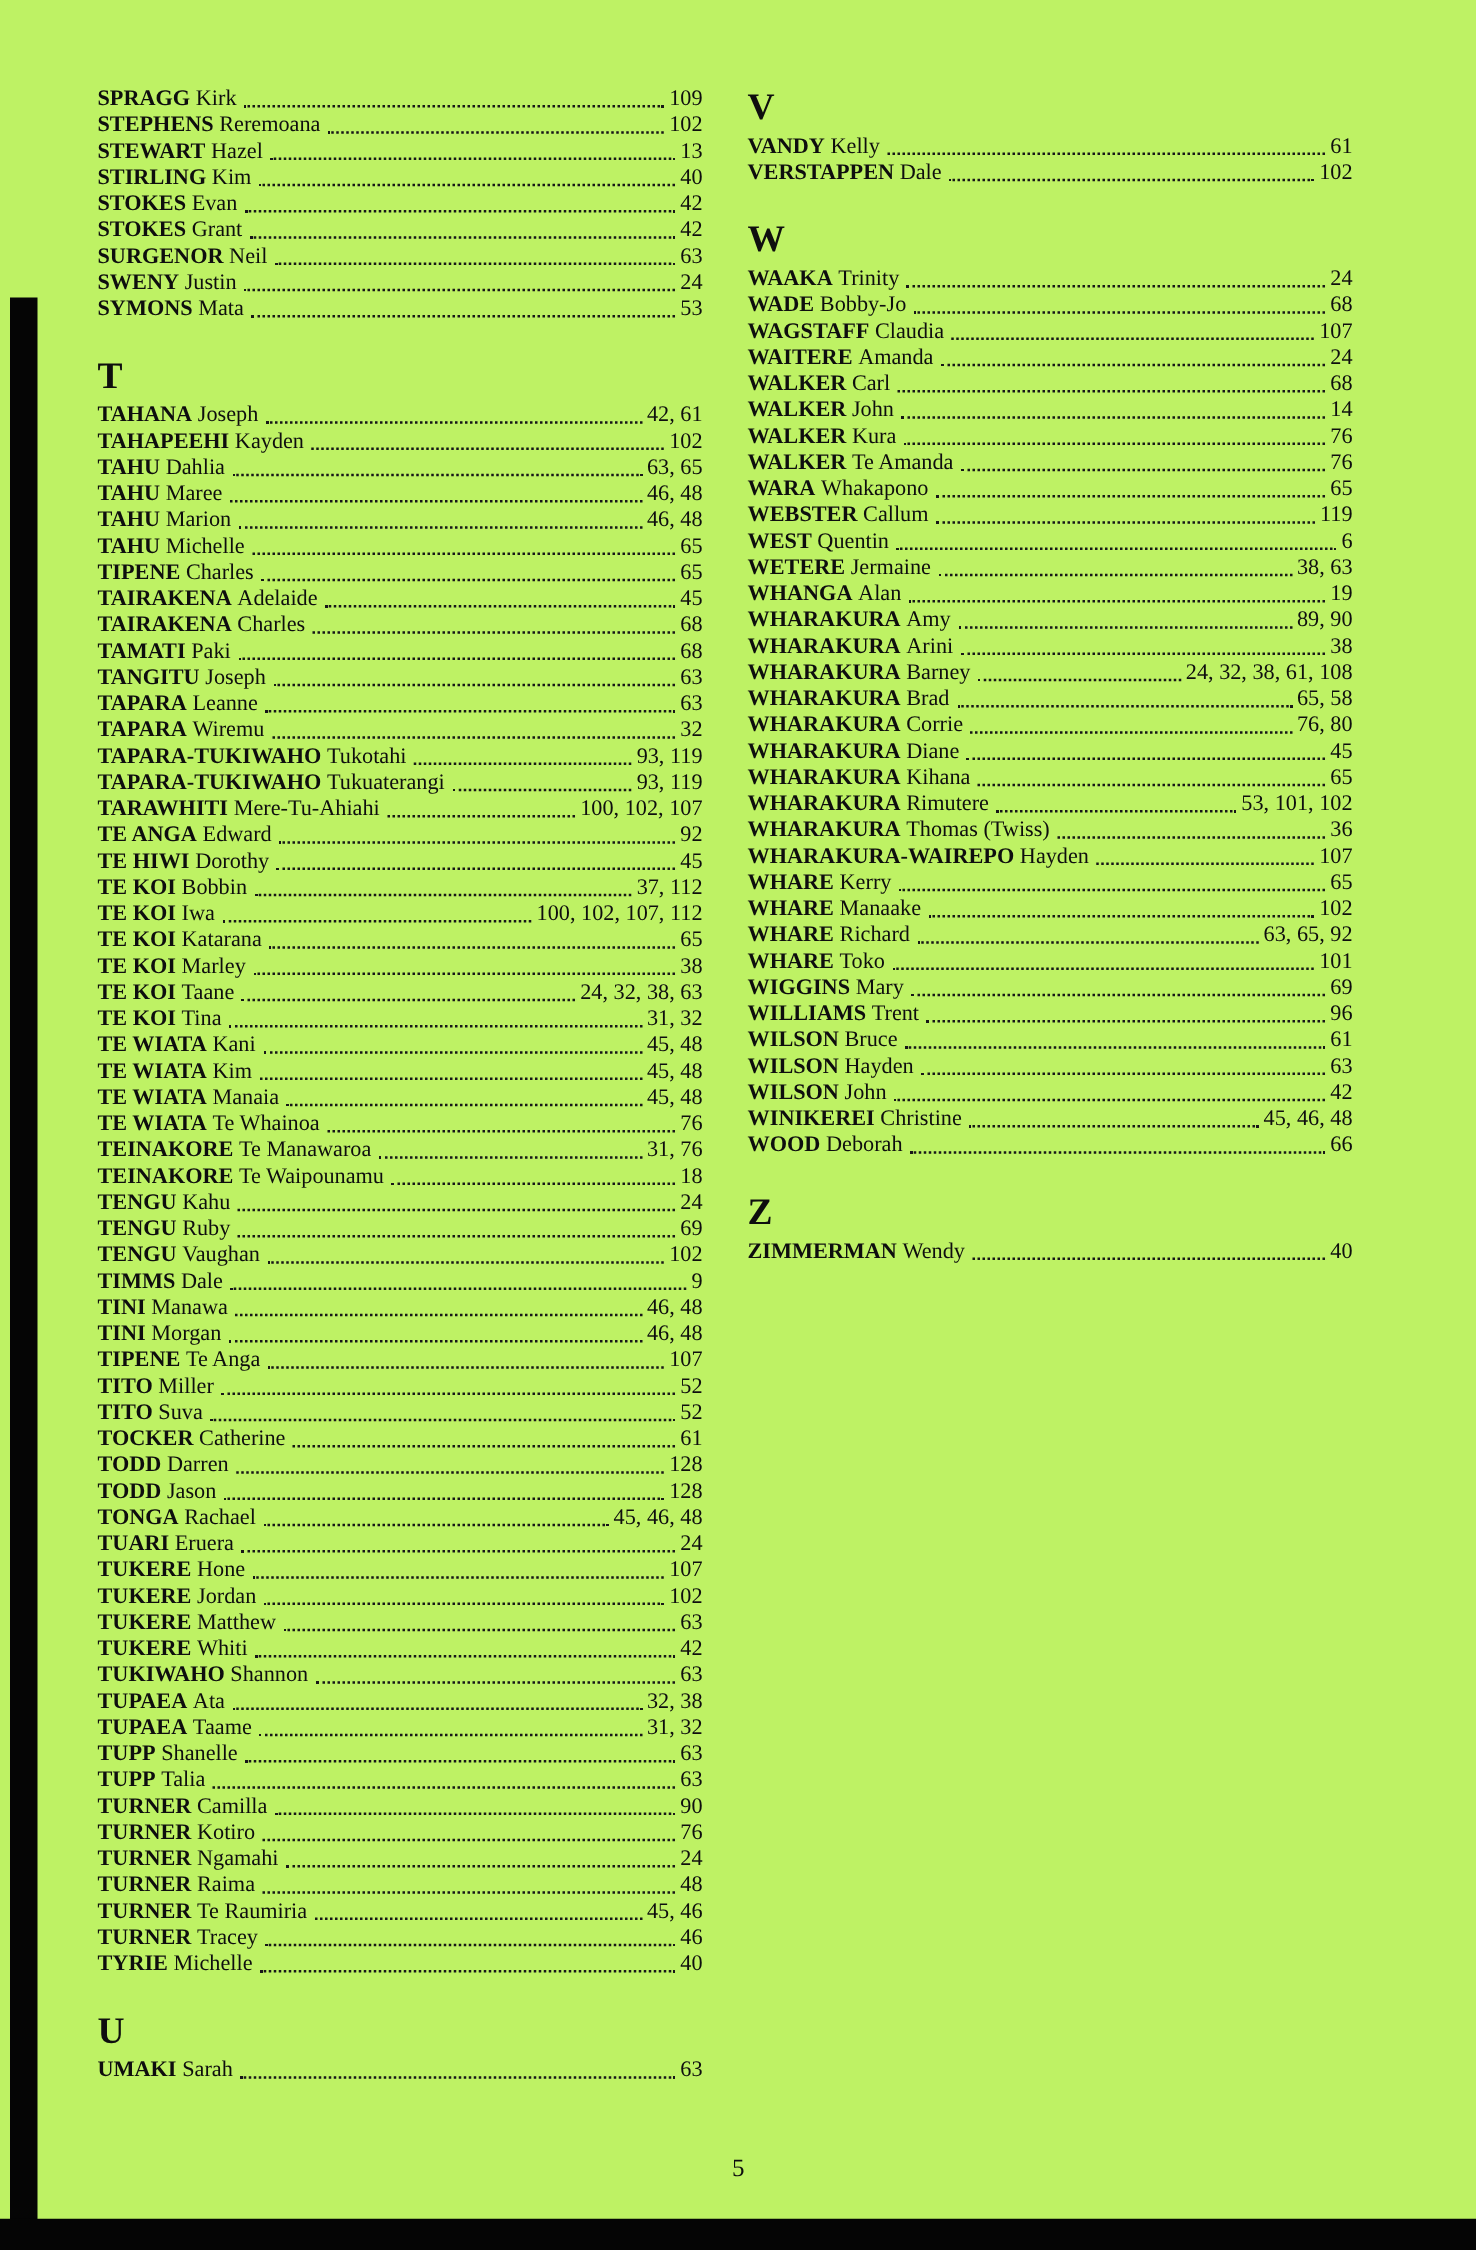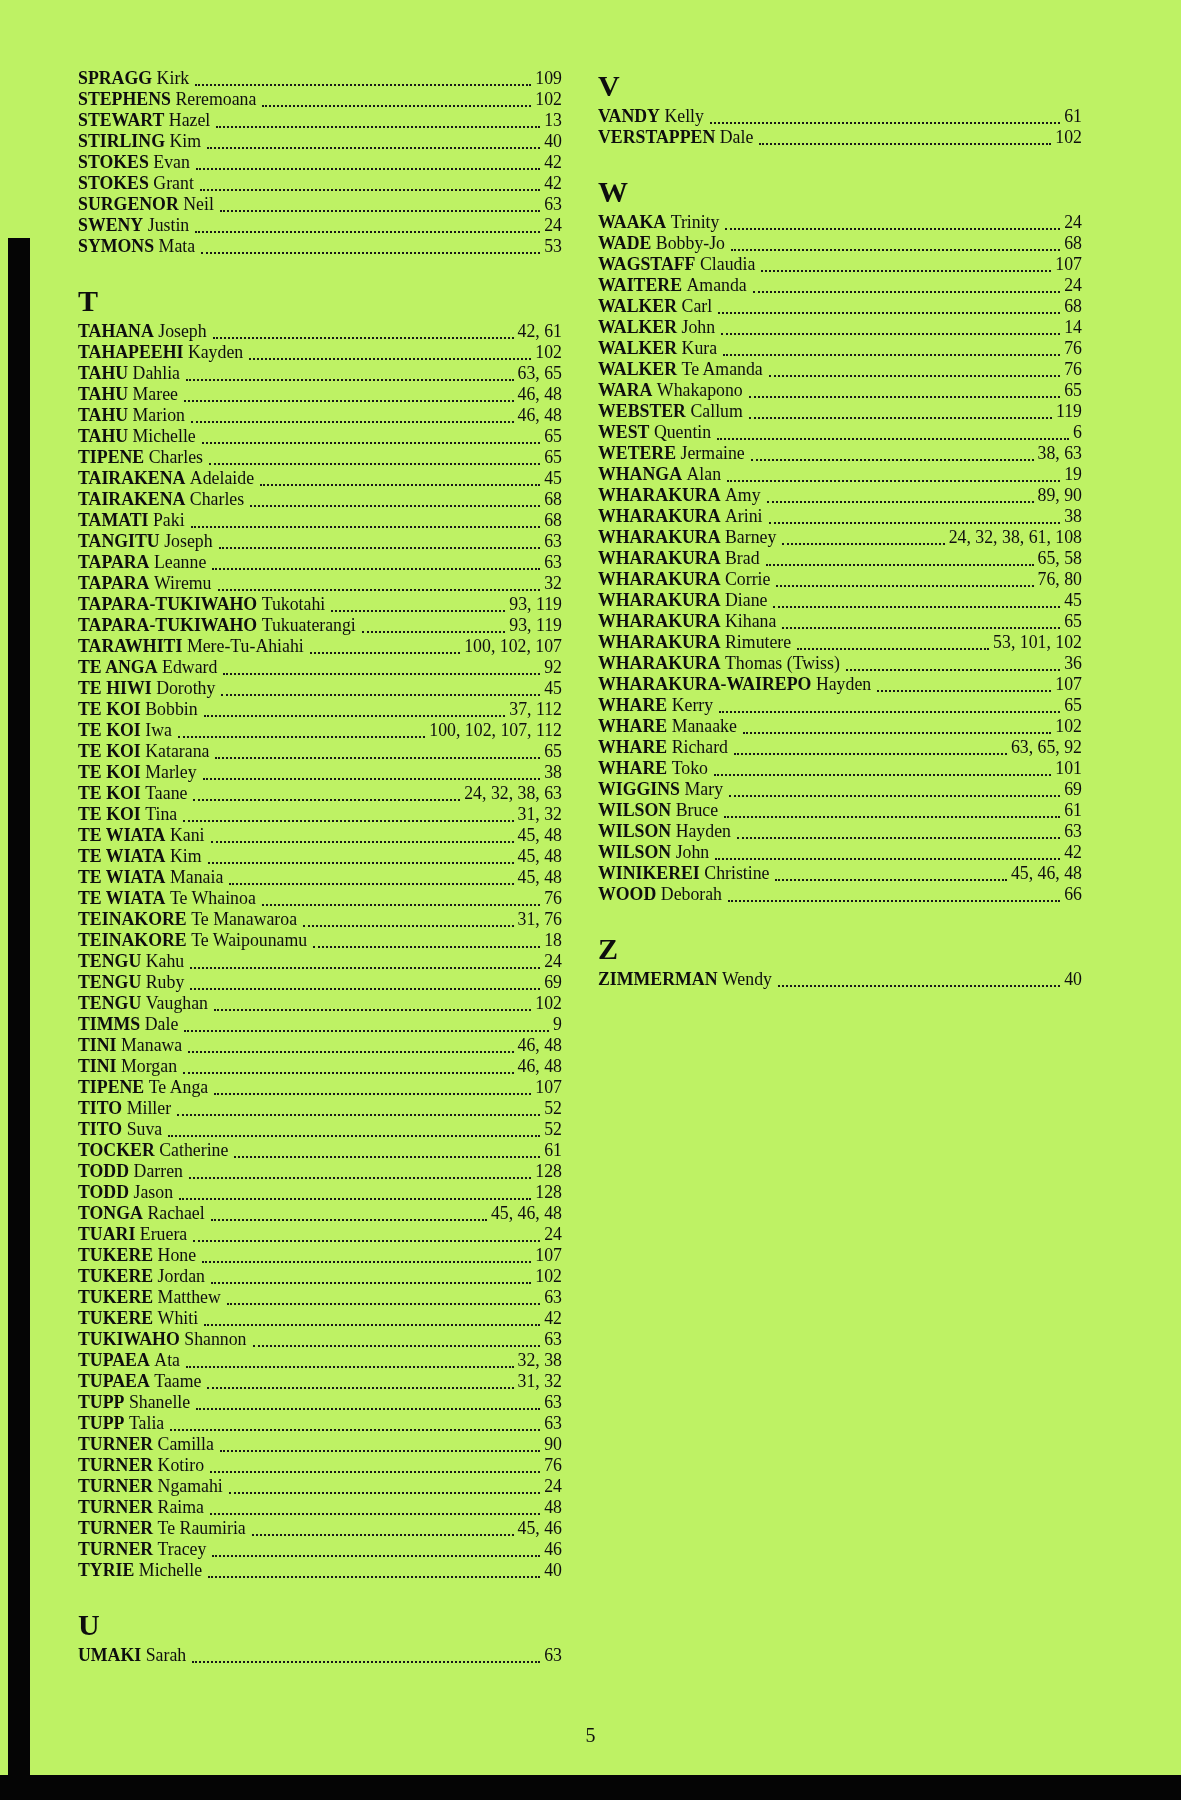--- a/index.html
+++ b/index.html
@@ -706,20 +706,26 @@
                     <span class="leader"></span>
                     <span class="pages">101</span>
                   </div>
               <div class="entry">
                     <span class="surname">WIGGINS</span>
                     <span class="given">Mary</span>
                     <span class="leader"></span>
                     <span class="pages">69</span>
                   </div>
               <div class="entry">
+                    <span class="surname">WILLIAMS</span>
+                    <span class="given">Trent</span>
+                    <span class="leader"></span>
+                    <span class="pages">96</span>
+                  </div>
+              <div class="entry">
                     <span class="surname">WILSON</span>
                     <span class="given">Bruce</span>
                     <span class="leader"></span>
                     <span class="pages">61</span>
                   </div>
               <div class="entry">
                     <span class="surname">WILSON</span>
                     <span class="given">Hayden</span>
                     <span class="leader"></span>
                     <span class="pages">63</span>

